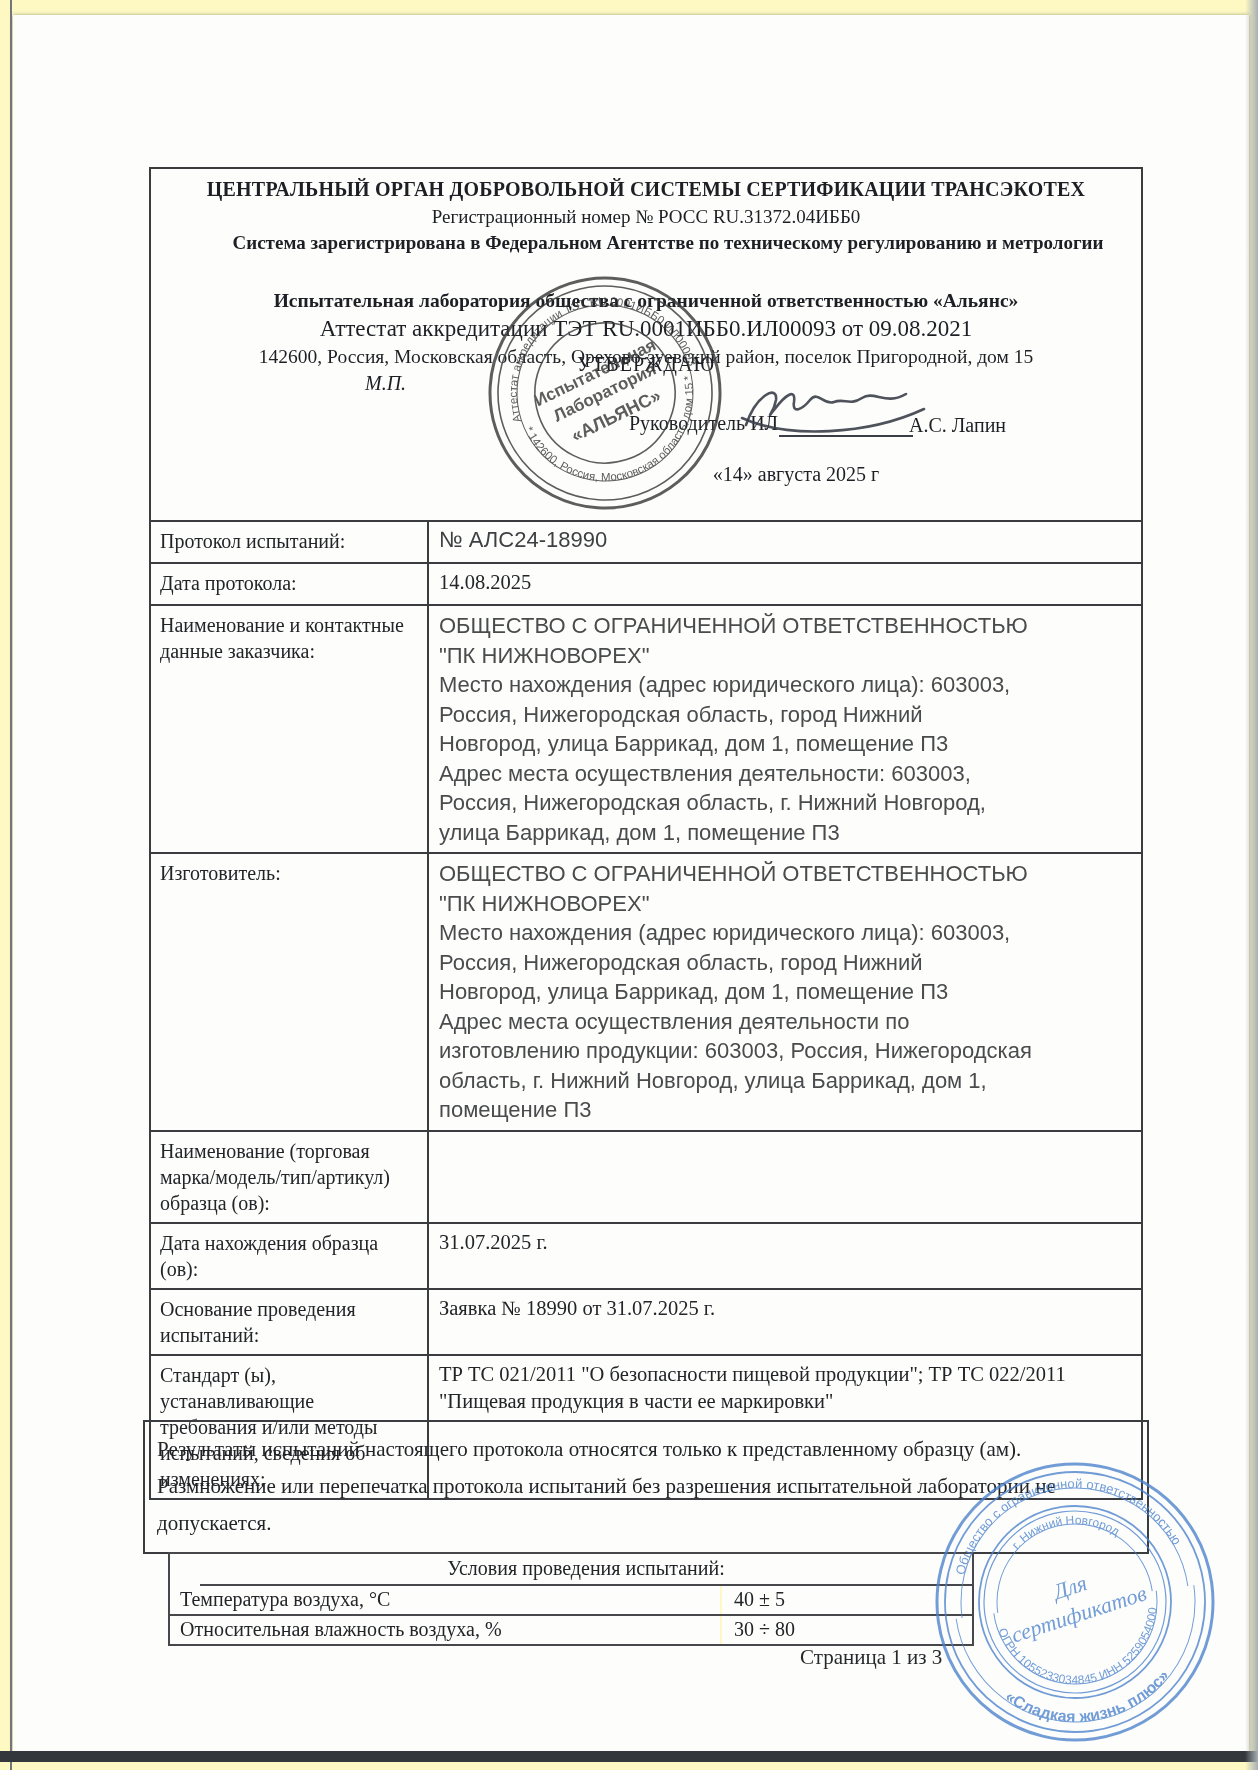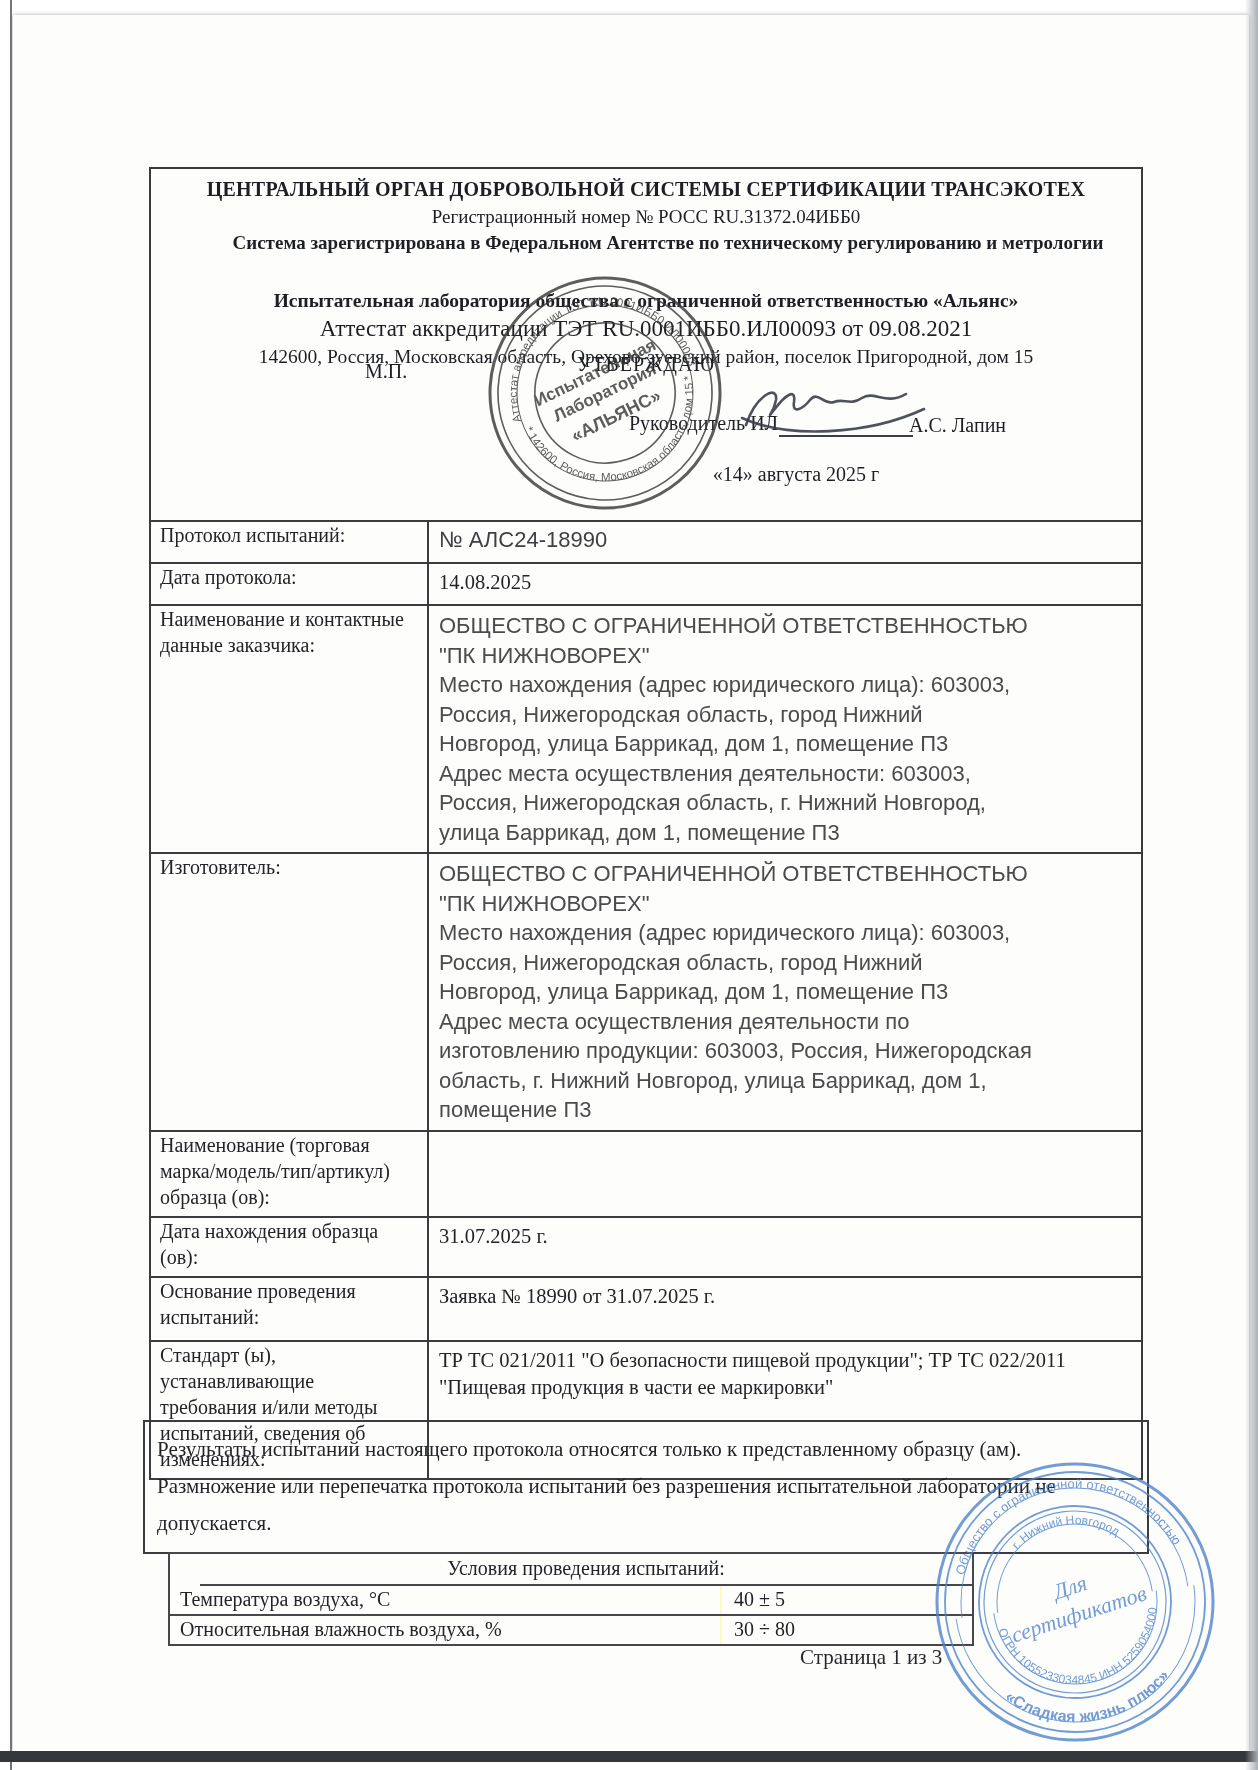--- a/index.html
+++ b/index.html
@@ -1,48 +1,48 @@
 <!DOCTYPE html>
 <html><head>
 <meta charset="utf-8">
 <style>
   html,body{margin:0;padding:0;}
   body{background:#9aa1a7;font-family:"Liberation Serif","DejaVu Serif",serif;}
   .canvas{position:relative;width:1258px;height:1770px;margin:0 auto;overflow:hidden;
-          background:#ffffff;}
+          background:#fef9c3;}
   .page{position:absolute;left:13px;top:15px;width:1236px;height:1736px;background:#fdfdfc;
         box-shadow:0 0 4px rgba(0,0,0,.35);}
   .edge-left{position:absolute;left:10px;top:0;width:2px;height:1770px;background:#70767c;}
   .edge-bottom-dark{position:absolute;left:0;top:1751px;width:1258px;height:11px;background:#34383d;}
   .edge-right-shade{position:absolute;left:1245px;top:0;width:13px;height:1770px;
         background:linear-gradient(90deg,rgba(160,167,173,0),#a8afb5);}
 
   
   .doc-box{position:absolute;left:149px;top:167px;width:990px;border:2px solid #3a3c3f;background:transparent;}
   .head-section{position:relative;height:351px;color:#1d1f24;}
   .center-line{text-align:center;}
   .org-title{padding-top:9px;font-weight:bold;font-size:20px;letter-spacing:.2px;}
   .reg-number{font-size:19px;margin-top:5px;}
   .system-line{font-weight:bold;font-size:19px;margin-top:4px;margin-left:44px;}
   .lab-title{font-weight:bold;font-size:19.5px;margin-top:36px;}
   .accreditation{font-size:23px;margin-top:4px;}
   .lab-address{font-size:19.5px;margin-top:4px;}
   .approve{position:absolute;left:400px;top:184px;width:190px;text-align:center;font-size:20px;letter-spacing:1px;}
-  .mp{position:absolute;left:214px;top:191px;font-size:20px;}
+  .mp{position:absolute;left:214px;top:203px;font-size:20px;font-style:italic;}
   .head-label{position:absolute;left:478px;top:243px;font-size:20px;}
   .sig-line{position:absolute;left:628px;top:266px;width:134px;border-bottom:2px solid #3b3e44;}
   .head-name{position:absolute;left:758px;top:245px;font-size:20px;}
   .sig-svg{position:absolute;left:585px;top:210px;width:195px;height:62px;}
   .sig-svg path{fill:none;stroke:#3b3f49;stroke-width:2.6px;stroke-linecap:round;opacity:.9;}
   .date-line{position:absolute;left:505px;top:294px;width:280px;text-align:center;font-size:20px;}
   .lab-stamp{position:absolute;left:331px;top:101px;width:246px;height:246px;opacity:.82;}
 
   
   .t-row{display:grid;grid-template-columns:278px 1fr;border-top:2px solid #3a3c3f;}
-  .t-label{border-right:2px solid #3a3c3f;padding:0 8px 6px 9px;font-size:20px;line-height:26px;
+  .t-label{border-right:2px solid #3a3c3f;padding:6px 8px 6px 9px;font-size:20px;line-height:26px;
            color:#222428;white-space:pre-line;}
   .t-value{padding:5px 8px 5px 10px;color:#222428;white-space:pre-line;}
   .v-serif{font-size:20.5px;line-height:27px;}
   .v-sans{font-family:"Liberation Sans","DejaVu Sans",sans-serif;font-size:22px;line-height:29.5px;color:#4a4b4d;}
   .row-protocol .t-value{font-family:"Liberation Sans","DejaVu Sans",sans-serif;font-size:22px;color:#3f4043;}
   .min40{min-height:40px;box-sizing:border-box;}
   .min46{min-height:46px;box-sizing:border-box;}
   .min62{min-height:62px;box-sizing:border-box;}
 
   

